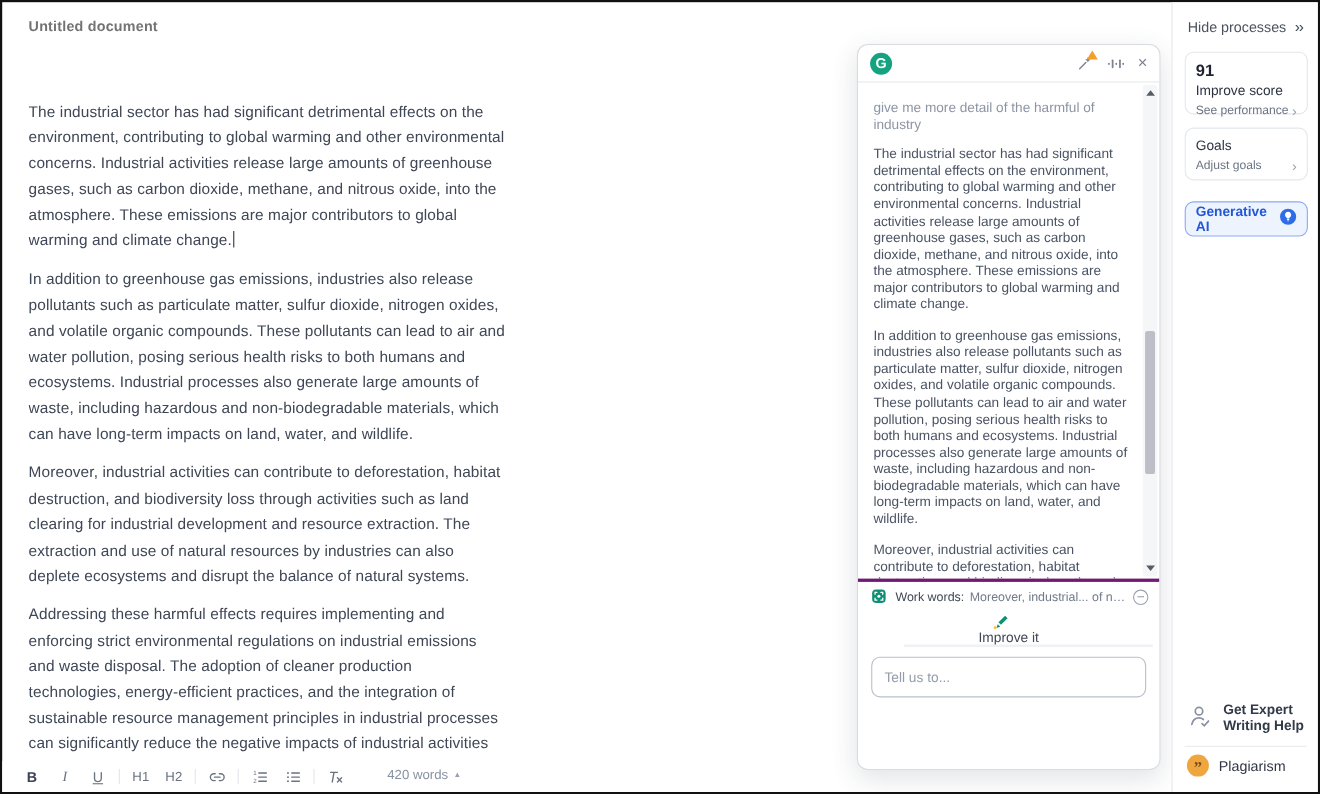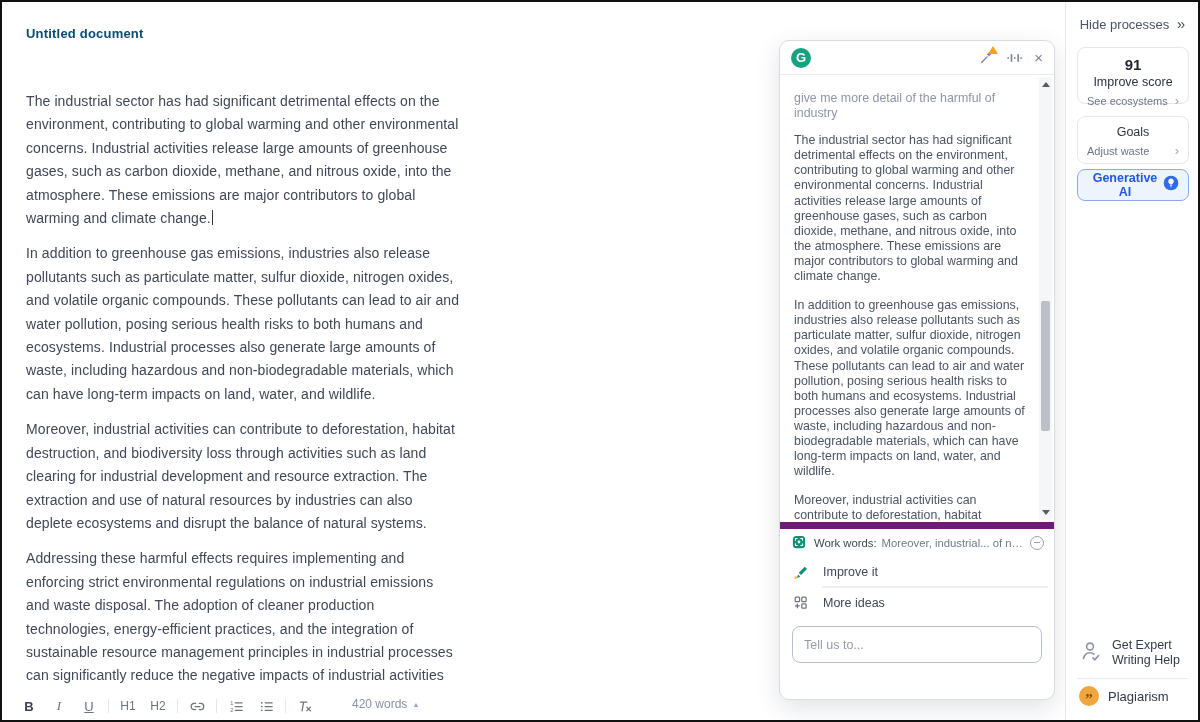--- a/index.html
+++ b/index.html
@@ -1,21 +1,21 @@
 <!DOCTYPE html>
 <html><head>
 <meta charset="utf-8">
 <style>
   * { box-sizing: border-box; margin: 0; padding: 0; }
   html,body { width:1200px; height:722px; }
   body { font-family:"Liberation Sans","DejaVu Sans",sans-serif; background:#fff; }
   .frame { position:relative; width:1200px; height:722px; border:2px solid #111; background:#fff; overflow:hidden; }
 
   
-  .doc-title { position:absolute; left:24px; top:24px; font-size:13px; font-weight:700; color:#0c4a6e; letter-spacing:.2px; }
+  .doc-title { position:absolute; left:24px; top:14px; font-size:13px; font-weight:700; color:#737373; letter-spacing:.2px; }
   .doc { position:absolute; left:24px; top:88px; width:434px; height:606px; overflow:hidden;
          font-size:14px; line-height:23.4px; color:#3f4756; letter-spacing:.1px; }
   .doc p { margin:0 0 12px; }
   .caret { display:inline-block; width:1.5px; height:15px; background:#2f3644; vertical-align:-2px; margin-left:1px; }
 
   .toolbar { position:absolute; left:0; bottom:0; width:1062px; height:28px; background:#fff;
              display:flex; align-items:center; padding-left:12px; }
   .tb { width:30px; height:24px; display:flex; align-items:center; justify-content:center;
         color:#6b7380; font-size:13px; cursor:pointer; }
   .tb svg { display:block; }
@@ -24,29 +24,29 @@
   .tb-u { text-decoration:underline; }
   .tb-h { font-size:12px; }
   .tb-div { width:1px; height:14px; background:#e3e6ea; margin:0 4px; }
   .wordcount { position:absolute; left:350px; top:5px; font-size:12px; color:#8792a2; display:flex; align-items:center; gap:5px; }
   .wc-caret { font-size:7px; color:#98a1b0; }
 
   
   .sidebar { position:absolute; right:0; top:0; width:133px; height:100%; background:#fff; border-left:1px solid #e4e7ec; }
   .hide-asst { position:absolute; top:14px; left:0; right:0; text-align:center; color:#4a5260; font-size:13px; cursor:pointer; }
   .hide-asst .chev { letter-spacing:-1px; font-size:14px; margin-left:4px; color:#3c4454; }
-  .card { position:absolute; left:11px; width:112px; background:#fff; border:1px solid #e4e7ec; border-radius:8px; padding:8px 9px;text-align:center; }
+  .card { position:absolute; left:11px; width:112px; background:#fff; border:1px solid #e4e7ec; border-radius:8px; padding:8px 9px; }
   .card-score { top:45px; height:57px; }
   .score-val { font-size:15px; font-weight:700; color:#1f2430; }
   .score-label { font-size:12.5px; color:#2b3342; margin-top:2px; }
   .card-link { display:flex; justify-content:space-between; align-items:center; font-size:11px; color:#6b7484; margin-top:4px; cursor:pointer; }
   .card-link .chev { color:#9aa3af; font-size:13px; }
   .card-goals { top:114px; height:48px; }
   .goals-label { font-size:12.5px; color:#2b3342; }
-  .card-genai { top:167px; height:32px; border:1.5px solid #8aa9f5; background:#eef4fe; display:flex; align-items:center;
+  .card-genai { top:181px; height:32px; border:1.5px solid #8aa9f5; background:#eef4fe; display:flex; align-items:center;
                 justify-content:space-between; padding:0 9px; cursor:pointer; }
   .genai-label { font-size:12.5px; font-weight:600; color:#2457d7; }
   .sb-expert { position:absolute; top:636px; left:13px; right:6px; display:flex; align-items:center; gap:9px;
                color:#323a49; font-size:12.5px; line-height:15px; cursor:pointer; }
   .sb-sep { position:absolute; top:676px; left:11px; right:10px; height:1px; background:#e8eaee; }
   .sb-plag { position:absolute; top:684px; left:13px; display:flex; align-items:center; gap:9px; font-size:13px; color:#2f3644; cursor:pointer; }
   .plag-circle { width:20px; height:20px; border-radius:50%; background:#f0a63f; display:flex; align-items:center; justify-content:center;
                  font-family:"Liberation Serif",serif; font-weight:700; color:#7a4a12; font-size:15px; line-height:1; padding-top:7px; }
 
   
@@ -56,36 +56,36 @@
   .p-header { flex:none; height:34px; border-bottom:1px solid #e8eaee; display:flex; align-items:center; padding:0 11px; gap:12px; }
   .g-logo { width:20px; height:20px; border-radius:50%; background:#15a37f; color:#fff; font-weight:700; font-size:13px;
             display:flex; align-items:center; justify-content:center; }
   .p-spacer { flex:1; }
   .hicon { position:relative; color:#7a828f; cursor:pointer; display:flex; align-items:center; }
   .badge { position:absolute; top:-4px; right:-4px; width:0; height:0; border-left:5px solid transparent;
            border-right:5px solid transparent; border-bottom:8px solid #f49f2c; }
   .close-x { font-size:15px; color:#7a828f; }
 
   .convo { position:relative; flex:none; height:454px; overflow:hidden; padding:16px 28px 0 14px;
-           font-size:12.4px; line-height:15.1px; color:#4b5464; border-bottom:7px solid #701a75; }
+           font-size:12.4px; line-height:15.1px; color:#4b5464; border-bottom:3px solid #701a75; }
   .prompt { color:#8d95a5; margin:0 0 12px; }
   .resp { margin:0 0 14px; }
   .vscroll { position:absolute; right:2px; top:2px; bottom:2px; width:13px; background:#f5f6f7; border-radius:3px; }
   .vs-up, .vs-dn { position:absolute; left:3px; width:0; height:0; border-left:4px solid transparent; border-right:4px solid transparent; cursor:pointer; }
   .vs-up { top:5px; border-bottom:5px solid #555c66; }
   .vs-dn { bottom:5px; border-top:5px solid #555c66; }
   .vthumb { position:absolute; left:2px; top:224px; width:9px; height:130px; background:#bcc0c6; border-radius:2px; cursor:grab; }
 
   .workwith { flex:none; height:28px; display:flex; align-items:center; padding:0 10px 0 12px; font-size:11.3px; }
   .ww-label { color:#3d4654; margin:0 5px 0 8px; white-space:nowrap; }
   .ww-value { color:#717a8a; flex:1; white-space:nowrap; overflow:hidden; text-overflow:ellipsis; }
   .circle-minus { flex:none; width:14px; height:14px; border:1.2px solid #9aa3af; border-radius:50%; position:relative; margin-left:6px; cursor:pointer; }
   .circle-minus::after { content:""; position:absolute; left:3px; right:3px; top:5px; height:1.4px; background:#9aa3af; }
 
-  .action { height:29px; display:flex; align-items:center; padding:0 12px; font-size:12.5px; color:#3f4756; cursor:pointer; }
+  .action { height:29px; display:flex; align-items:center; padding:0 12px; font-size:12.5px; color:#3f4756; cursor:pointer;flex-direction:column; }
   .action .aicon { width:17px; height:17px; margin-right:14px; display:flex; align-items:center; justify-content:center; }
   .action-sep { height:1px; background:#eceef2; margin:0 6px 0 42px; }
 
   .tellus { margin:9px 12px 10px; }
   .tellus input { width:100%; height:37px; border:1.5px solid #b9bfc9; border-radius:8px; padding:0 11px;
                   font-size:12.5px; color:#333; font-family:inherit; outline:none; }
   .tellus input::placeholder { color:#949caa; }
 </style>
 </head>
 <body>
@@ -213,77 +213,66 @@
           <svg width="16" height="16" viewBox="0 0 24 24">
             <path d="M20 4.5l-9 9-3.4-3.4 9-9z" fill="#0f8f74" transform="translate(1,3)"></path>
             <path d="M7.6 13.6l3.4 3.4-5.4 2z" fill="#0f8f74" transform="translate(0,2)"></path>
             <circle cx="4" cy="20.5" r="2" fill="#f5c33b"></circle>
           </svg>
         </span>
       <span>Improve it</span>
     </div>
     <div class="action-sep"></div>
     <div class="action-sep"></div>
-    <div class="action">
-      <span class="aicon">
-          <svg width="15" height="15" viewBox="0 0 24 24" fill="none" stroke="#6b7380" stroke-width="2" stroke-linecap="round">
-            <rect x="3.5" y="3.5" width="7" height="7" rx="1.5"></rect>
-            <rect x="14" y="3.5" width="7" height="7" rx="1.5"></rect>
-            <rect x="14" y="14" width="7" height="7" rx="1.5"></rect>
-            <path d="M7 14.5v6M4 17.5h6"></path>
-          </svg>
-        </span>
-      <span>More ideas</span>
-    </div>
 
     <div class="tellus">
       <input type="text" placeholder="Tell us to..." style="">
     </div>
   </div>
 
   <div class="sidebar">
     <div class="hide-asst">
       <span>Hide processes</span>
       <span class="chev">››</span>
     </div>
 
     <div class="card card-score">
       <div class="score-val">91</div>
       <div class="score-label">Improve score</div>
       <div class="card-link">
-        <span>See ecosystems</span>
+        <span>See performance</span>
         <span class="chev">›</span>
       </div>
     </div>
 
     <div class="card card-goals">
       <div class="goals-label">Goals</div>
       <div class="card-link">
-        <span>Adjust waste</span>
+        <span>Adjust goals</span>
         <span class="chev">›</span>
       </div>
     </div>
 
     <div class="card card-genai">
       <span class="genai-label">Generative AI</span>
       <span><svg width="16" height="16" viewBox="0 0 24 24">
             <circle cx="12" cy="12" r="11" fill="#2f6de8"></circle>
             <path d="M12 5.2a4.3 4.3 0 0 1 2.3 7.9c-.4.3-.7.8-.7 1.3h-3.2c0-.5-.3-1-.7-1.3A4.3 4.3 0 0 1 12 5.2z" fill="#fff"></path>
             <rect x="10.3" y="15.3" width="3.4" height="1.2" rx=".6" fill="#fff"></rect>
             <rect x="10.8" y="17.1" width="2.4" height="1.1" rx=".55" fill="#fff"></rect>
           </svg></span>
     </div>
 
     <div class="sb-expert">
       <span><svg width="24" height="24" viewBox="0 0 24 24" fill="none" stroke="#8b93a1" stroke-width="1.6" stroke-linecap="round">
             <circle cx="11" cy="7.5" r="3.4"></circle>
             <path d="M4.5 19.5c.8-3.6 3.4-5.8 6.5-5.8 1.5 0 2.9.5 4 1.4"></path>
             <path d="M13.8 18.8l2 2 3.8-4.3"></path>
           </svg></span>
-      <span style="max-width:78px;">Get Expert Writing Help</span>
+      <span style="max-width:78px;font-weight:bold;">Get Expert Writing Help</span>
     </div>
     <div class="sb-sep"></div>
     <div class="sb-plag">
       <span class="plag-circle">”</span>
       <span>Plagiarism</span>
     </div>
   </div>
 
 </div>
 

